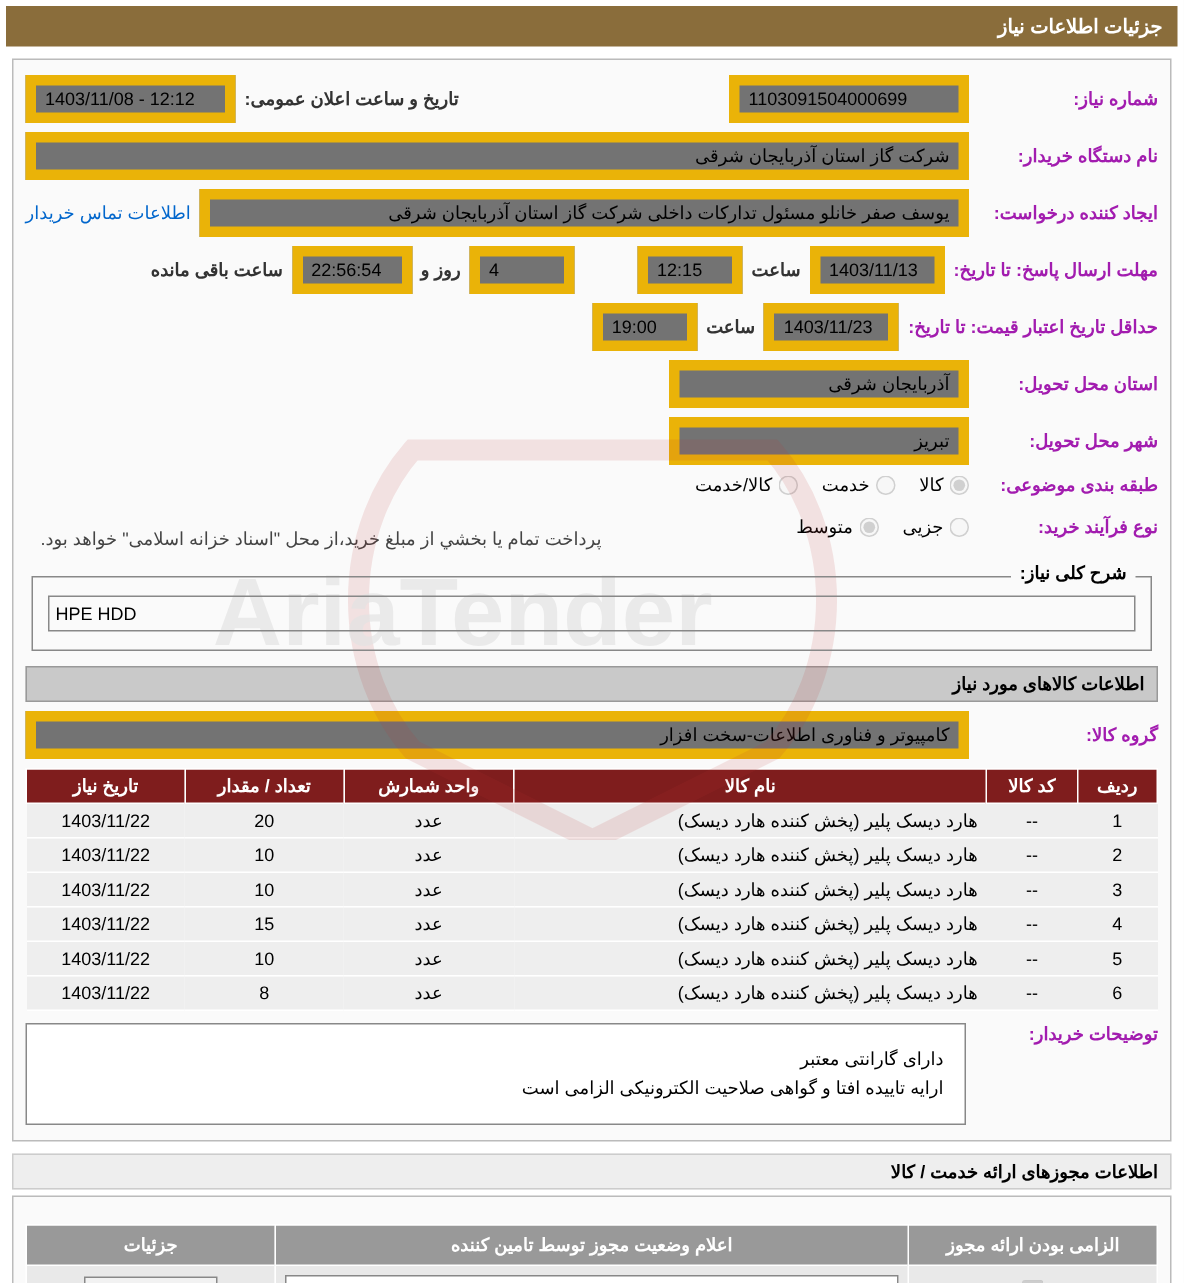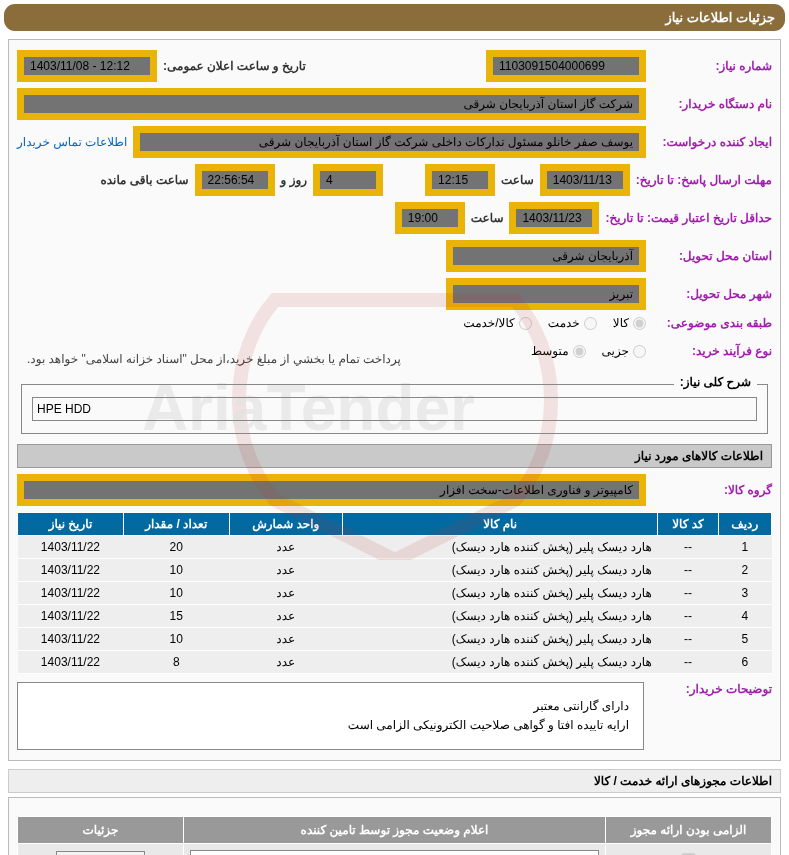--- a/index.html
+++ b/index.html
@@ -1,36 +1,36 @@
 <!DOCTYPE html>
 <html dir="rtl" lang="fa"><head>
 <meta charset="utf-8">
 <style>
 * { box-sizing: border-box; margin: 0; padding: 0; }
 body { font-family: Tahoma, Arial, sans-serif; font-size: 12px; background: #fff; direction: rtl; width: 789px; }
 .container { padding: 4px; background: #fff; }
-.header-bar { background: #8a6d3b; color: #fff; padding: 6px 10px; font-weight: bold; font-size: 13px; text-align: right; border-radius: 11px; }
+.header-bar { background: #8a6d3b; color: #fff; padding: 6px 10px; font-weight: bold; font-size: 13px; text-align: right; }
 .box { border: 1px solid #bbb; margin: 8px 4px; padding: 10px 8px; background: #fafafa; position: relative; }
 .row { display: flex; align-items: center; margin-bottom: 6px; gap: 6px; flex-wrap: wrap; }
 .label { font-weight: bold; color: #a21caf; min-width: 120px; text-align: right; }
 .label-narrow { font-weight: bold; color: #333; text-align: center; white-space: nowrap; }
 .field { border: 7px solid #eab308; background: #737373; padding: 2px 6px; min-height: 20px; display: inline-flex; align-items: center; direction: ltr; text-align: center; }
 .field-wide { flex: 1; direction: rtl; text-align: right; }
 .field-val { direction: ltr; text-align: center; min-width: 90px; }
 .link { color: #0066cc; cursor: pointer; }
 .radios { display: flex; gap: 16px; align-items: center; }
 .radio-item { display: flex; align-items: center; gap: 4px; }
 input[type=radio] { margin: 0; }
 .note { color: #444; margin-right: auto; padding-left: 10px; font-weight: normal; margin-top: 16px; }
 .section-title { background: #c9c9c9; padding: 4px 8px; font-weight: bold; margin-bottom: 6px; border: 1px solid #999; }
 .group-box { border: 1px solid #888; position: relative; padding: 12px 10px; margin: 18px 4px 10px 4px; }
 .group-legend { position: absolute; top: -10px; right: 10px; background: #fafafa; padding: 0 6px; font-weight: bold; }
 .big-input { width: 100%; border: 1px solid #888; padding: 4px; min-height: 24px; direction: ltr; text-align: left; }
 table.data { width: 100%; border-collapse: collapse; margin-top: 4px; }
-table.data th { background: #0369a1; color: #fff; padding: 4px; border: 1px solid #fff; font-weight: bold; text-align: center; }
+table.data th { background: #7f1d1d; color: #fff; padding: 4px; border: 1px solid #fff; font-weight: bold; text-align: center; }
 table.data td { background: #eee; padding: 4px 6px; border-bottom: 1px solid #fff; text-align: center; }
 table.data td.name { text-align: right; }
 .buyer-note-row { display: flex; align-items: flex-start; gap: 8px; margin-top: 8px; }
 .buyer-note-box { flex: 1; border: 1px solid #888; background: #fff; padding: 14px; min-height: 50px; text-align: right; line-height: 1.6; }
 .license-section-title { text-align: right; font-weight: bold; padding: 4px 8px; background: #eee; border: 1px solid #ccc; margin: 4px; }
 .license-box { border: 1px solid #bbb; margin: 4px; padding: 18px 8px; background: #fafafa; }
 table.license { width: 100%; border-collapse: collapse; }
 table.license th { background: #999; color: #fff; padding: 6px; border: 1px solid #fff; text-align: center; }
 table.license td { background: #e9e9e9; padding: 6px; text-align: center; border: 1px solid #fff; vertical-align: middle; }
 input[type=checkbox] { transform: scale(1.1); }

